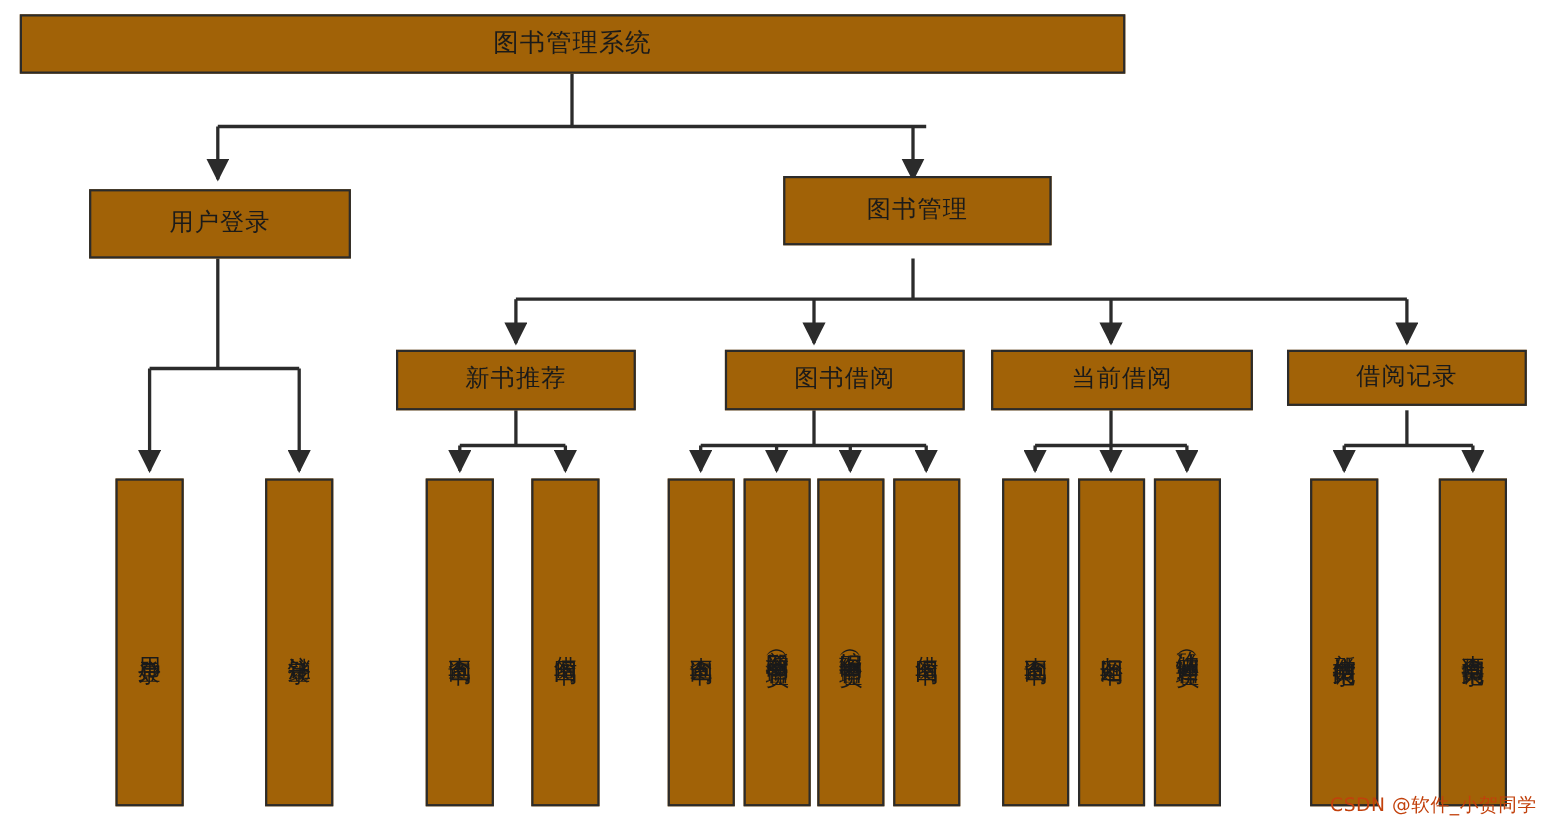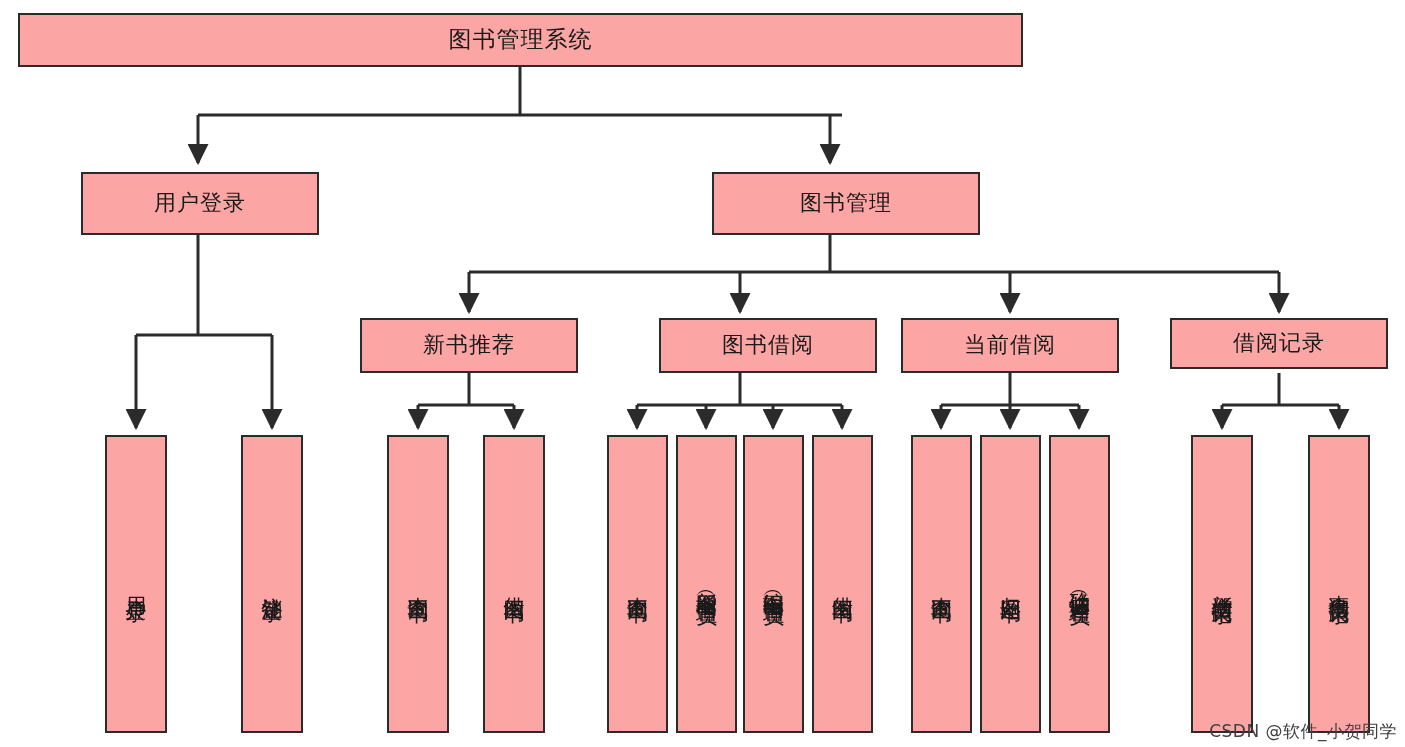--- a/index.html
+++ b/index.html
@@ -21,21 +21,21 @@
     position: absolute;
     left: 0;
     top: 0;
     width: 1405px;
     height: 747px;
   }
   .node {
     position: absolute;
     box-sizing: border-box;
     border: 2px solid #2b2b2b;
-    background: #fca5a5;
+    background: #a16207;
     color: #1a1a1a;
     display: flex;
     align-items: center;
     justify-content: center;
     text-align: center;
     z-index: 2;
   }
   .node.h {
     font-size: 22px;
     letter-spacing: 1px;
@@ -56,21 +56,21 @@
     writing-mode: vertical-rl;
     text-orientation: upright;
     display: block;
     white-space: normal;
   }
   .watermark {
     position: absolute;
     right: 8px;
     bottom: 4px;
     font-size: 17px;
-    color: #404040;
+    color: #c2410c;
     letter-spacing: 0.5px;
     z-index: 3;
     white-space: nowrap;
     font-family: "DejaVu Sans", "Liberation Sans", sans-serif;
   }
 </style>
 </head>
 <body>
 
 <div id="canvas">
@@ -125,31 +125,31 @@
     </g>
   </svg>
 
   <div class="node h root" style="left:18px; top:13px; width:1005px; height:54px;">
     <span>图书管理系统</span>
   </div>
 
   <div class="node h" style="left:81px; top:172px; width:238px; height:63px;">
     <span>用户登录</span>
   </div>
-  <div class="node h" style="left:712px; top:172px; width:268px; height:63px;">
+  <div class="node h" style="left:712px; top:160px; width:244px; height:63px;">
     <span>图书管理</span>
   </div>
 
   <div class="node h" style="left:360px; top:318px; width:218px; height:55px;">
     <span>新书推荐</span>
   </div>
   <div class="node h" style="left:631px; top:318px; width:218px; height:55px;margin-left:28px;">
     <span>图书借阅</span>
   </div>
-  <div class="node h" style="left:901px; top:318px; width:218px; height:55px;">
+  <div class="node h" style="left:901px; top:318px; width:238px; height:55px;">
     <span>当前借阅</span>
   </div>
   <div class="node h" style="left:1170px; top:318px; width:218px; height:51px;">
     <span>借阅记录</span>
   </div>
 
   <div class="node v" style="left:105px; top:435px; width:62px; height:298px;">
     <span class="vtext">用户登录</span>
   </div>
   <div class="node v" style="left:241px; top:435px; width:62px; height:298px;">

